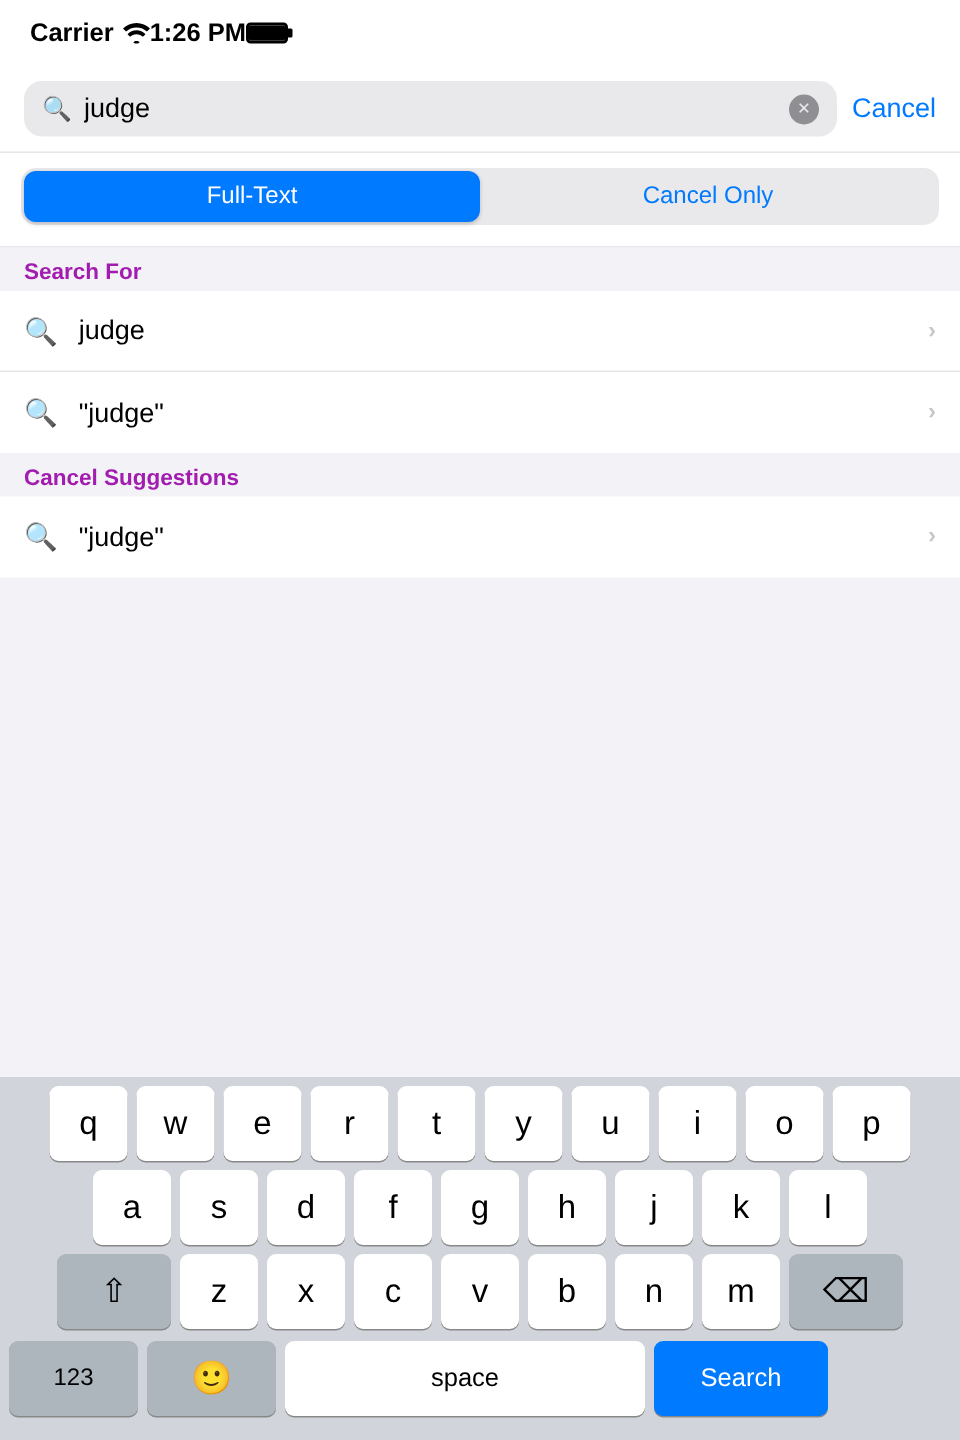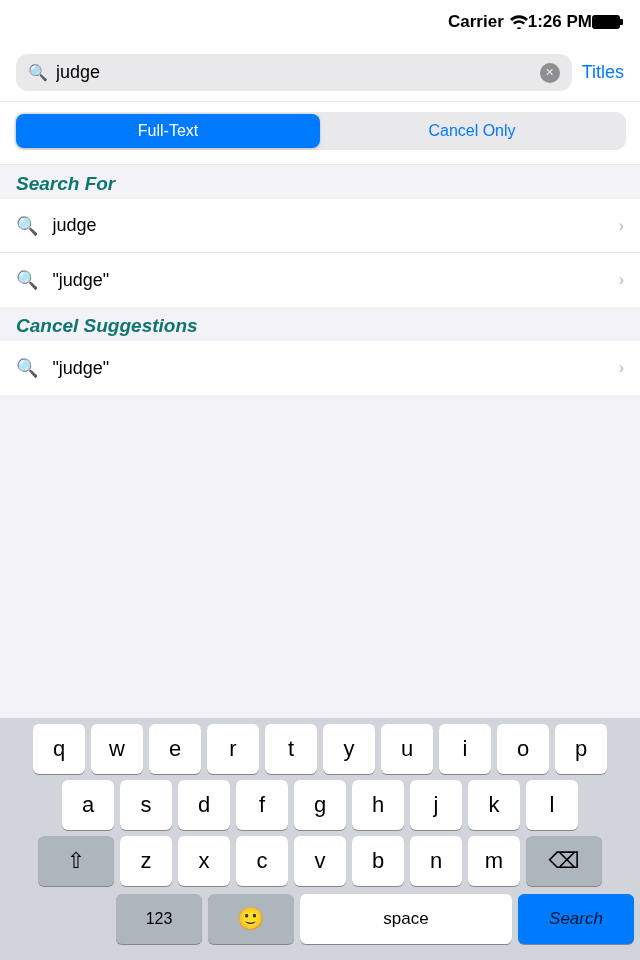--- a/index.html
+++ b/index.html
@@ -11,21 +11,21 @@
       font-family: -apple-system, 'Helvetica Neue', Arial, sans-serif;
       background: #f2f2f7;
     }
 
     
     .status-bar {
       height: 44px;
       background: #fff;
       display: flex;
       align-items: center;
-      justify-content: flex-end;
+      justify-content: flex-start;
       padding: 0 20px;
     }
     .status-left {
       display: flex;
       align-items: center;
       gap: 6px;
       font-size: 17px;
       font-weight: 600;
     }
     .status-center {
@@ -150,24 +150,23 @@
     }
     .seg-btn.inactive {
       color: #007aff;
       background: transparent;
     }
 
     
     .section-header {
       background: #f2f2f7;
       padding: 8px 16px 4px;
-      font-size: 19px;
+      font-size: 15px;
       font-weight: 600;
-      color: #0f766e;
-      font-style: italic;
+      color: #a21caf;
     }
 
     
     .result-list {
       background: #fff;
     }
     .result-item {
       display: flex;
       align-items: center;
       padding: 0 16px;
@@ -221,24 +220,23 @@
       cursor: pointer;
       box-shadow: 0 1px 0 #888;
       height: 50px;
     }
     .key-wide {
       background: #adb5bd;
       color: #000;
     }
     .key-action {
       background: #007aff;
-      color: #0f172a;
+      color: #ffffff;
       font-size: 18px;
       font-weight: 500;
-      font-style: italic;
     }
     .key-space {
       background: #fff;
       font-size: 17px;
       color: #000;
     }
     .key-backspace {
       background: #adb5bd;
     }
     .bottom-row {
@@ -275,21 +273,21 @@
     </div>
   </div>
 </div>
 
 <div class="search-bar">
   <div class="search-input-wrap">
     <span class="search-icon-small">🔍</span>
     <input type="text" value="judge" style="">
     <div class="clear-btn"></div>
   </div>
-  <span class="cancel-btn">Titles</span>
+  <span class="cancel-btn">Cancel</span>
 </div>
 
 <div class="segment-control">
   <div class="segment-inner">
     <div class="seg-btn active">
       <span>Full-Text</span>
     </div>
     <div class="seg-btn inactive">
       <span>Cancel Only</span>
     </div>
@@ -351,19 +349,19 @@
     <div class="key" style="width:52px">z</div>
     <div class="key" style="width:52px">x</div>
     <div class="key" style="width:52px">c</div>
     <div class="key" style="width:52px">v</div>
     <div class="key" style="width:52px">b</div>
     <div class="key" style="width:52px">n</div>
     <div class="key" style="width:52px">m</div>
     <div class="key key-wide key-backspace" style="width:76px">⌫</div>
   </div>
 
-  <div class="bottom-row" style="justify-content:flex-end; padding: 8px 6px 16px; border-radius: 21px;">
+  <div class="bottom-row" style="justify-content:flex-start; padding: 8px 6px 16px; border-radius: 21px;">
     <div class="key key-123" style="width:86px;height:50px;font-size:16px;font-weight:500">123</div>
     <div class="key key-emoji" style="width:86px;height:50px">🙂</div>
-    <div class="key key-space" style="width:212px;height:50px;font-size:17px">space</div>
+    <div class="key key-space" style="width:240px;height:50px;font-size:17px">space</div>
     <div class="key key-action" style="width:116px;height:50px;font-size:17px;font-weight:500">Search</div>
   </div>
 </div>
 
 </body></html>

